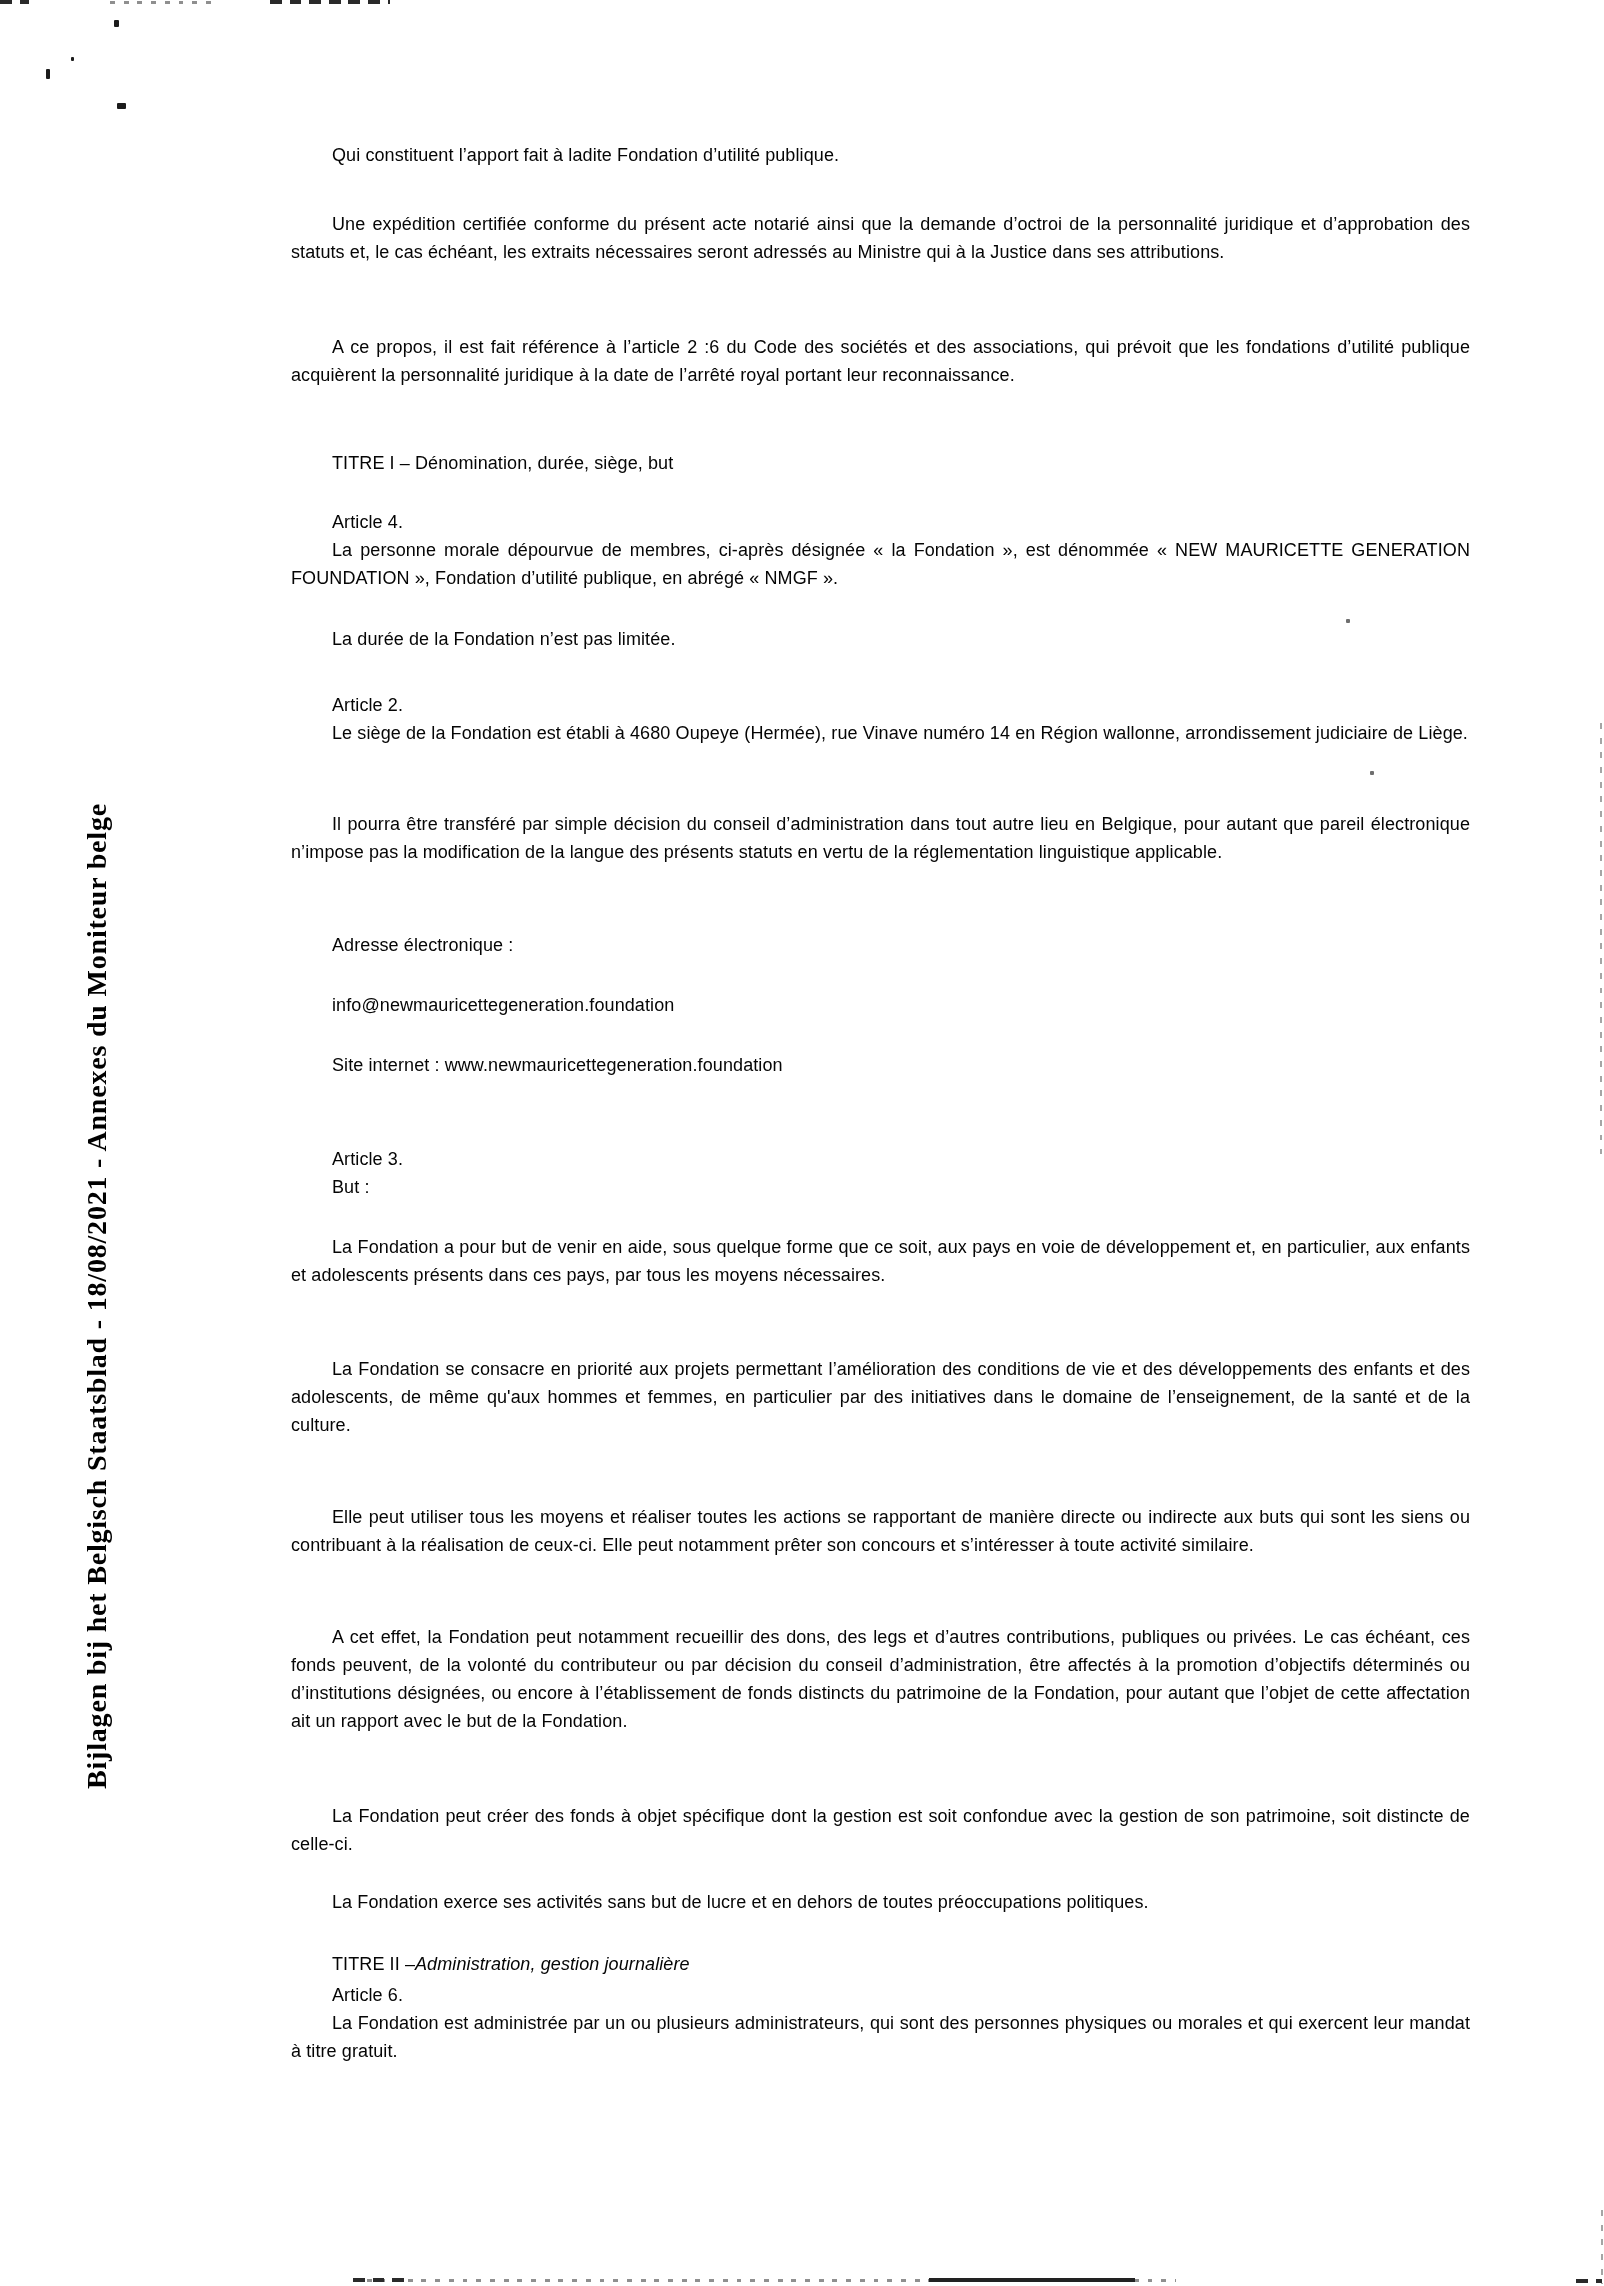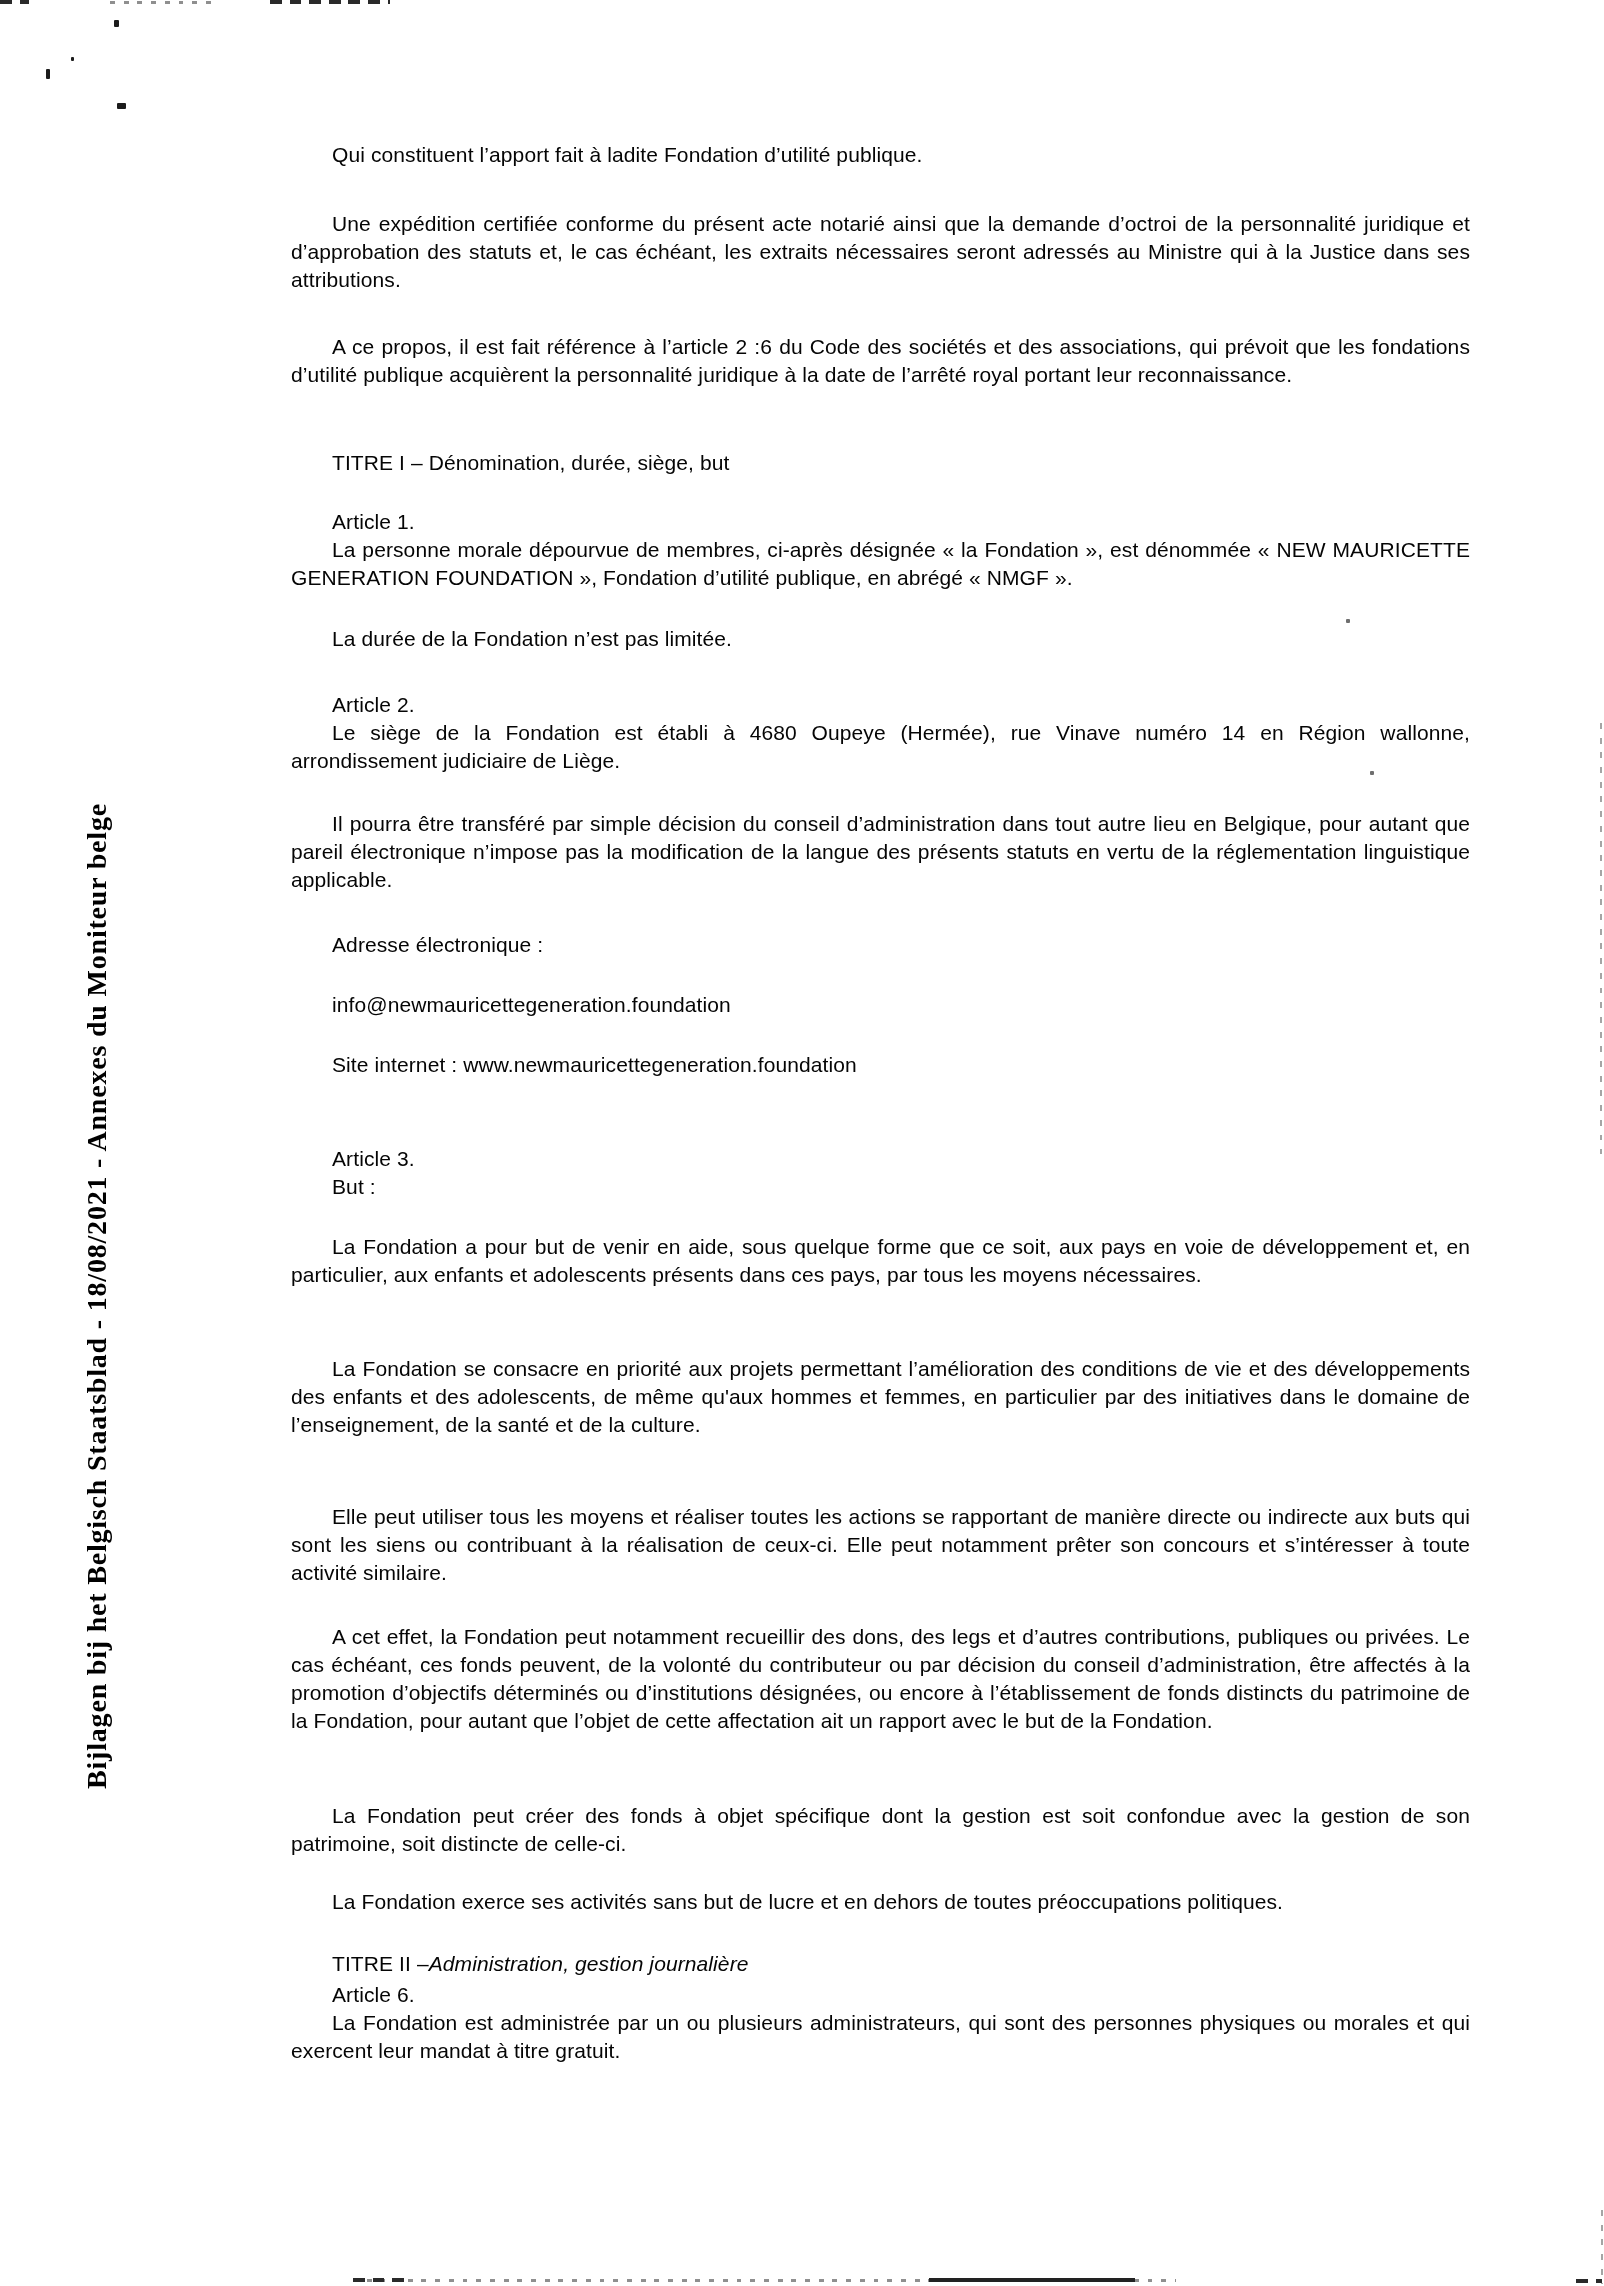--- a/index.html
+++ b/index.html
@@ -10,21 +10,21 @@
     background:#ffffff;
     overflow:hidden;
     font-family:"Liberation Sans", sans-serif;
     color:#000;
   }
   
   .blk{
     position:absolute;
     left:291px;
     width:1179px;
-    font-size:21px;
+    font-size:18px;
     line-height:28px;
     letter-spacing:0.1px;
     text-align:justify;
     color:#050505;
   }
   .indent{ text-indent:41px; }
   .nowrap{ white-space:nowrap; text-align:left; }
   .it{ font-style:italic; }
   
   .sidebar-caption{
@@ -53,21 +53,21 @@
 <div class="page">
 
   <div class="sidebar-caption">Bijlagen bij het Belgisch Staatsblad - 18/08/2021 - Annexes du Moniteur belge</div>
 
   <div class="blk indent nowrap" style="top:141px">Qui constituent l’apport fait à ladite Fondation d’utilité publique.</div>
   <div class="blk indent" style="top:210px">Une expédition certifiée conforme du présent acte notarié ainsi que la demande d’octroi de la personnalité juridique et d’approbation des statuts et, le cas échéant, les extraits nécessaires seront adressés au Ministre qui à la Justice dans ses attributions.</div>
   <div class="blk indent" style="top:333px">A ce propos, il est fait référence à l’article 2 :6 du Code des sociétés et des associations, qui prévoit que les fondations d’utilité publique acquièrent la personnalité juridique à la date de l’arrêté royal portant leur reconnaissance.</div>
 
   <div class="blk indent nowrap" style="top:449px">TITRE I – Dénomination, durée, siège, but</div>
 
-  <div class="blk indent nowrap" style="top:508px">Article 1.</div>
+  <div class="blk indent nowrap" style="top:508px">Article 4.</div>
   <div class="blk indent" style="top:536px">La personne morale dépourvue de membres, ci-après désignée « la Fondation », est dénommée  « NEW MAURICETTE GENERATION FOUNDATION », Fondation d’utilité publique, en abrégé « NMGF ».</div>
 
   <div class="blk indent nowrap" style="top:625px">La durée de la Fondation n’est pas limitée.</div>
 
   <div class="blk indent nowrap" style="top:691px">Article 2.</div>
   <div class="blk indent" style="top:719px">Le siège de la Fondation est établi à 4680 Oupeye (Hermée), rue Vinave numéro 14 en Région wallonne, arrondissement judiciaire de Liège.</div>
 
   <div class="blk indent" style="top:810px">Il pourra être transféré par simple décision du conseil d’administration dans tout autre lieu en Belgique, pour autant que pareil électronique n’impose pas la modification de la langue des présents statuts en vertu de la réglementation linguistique applicable.</div>
 
   <div class="blk indent nowrap" style="top:931px">Adresse électronique :</div>

